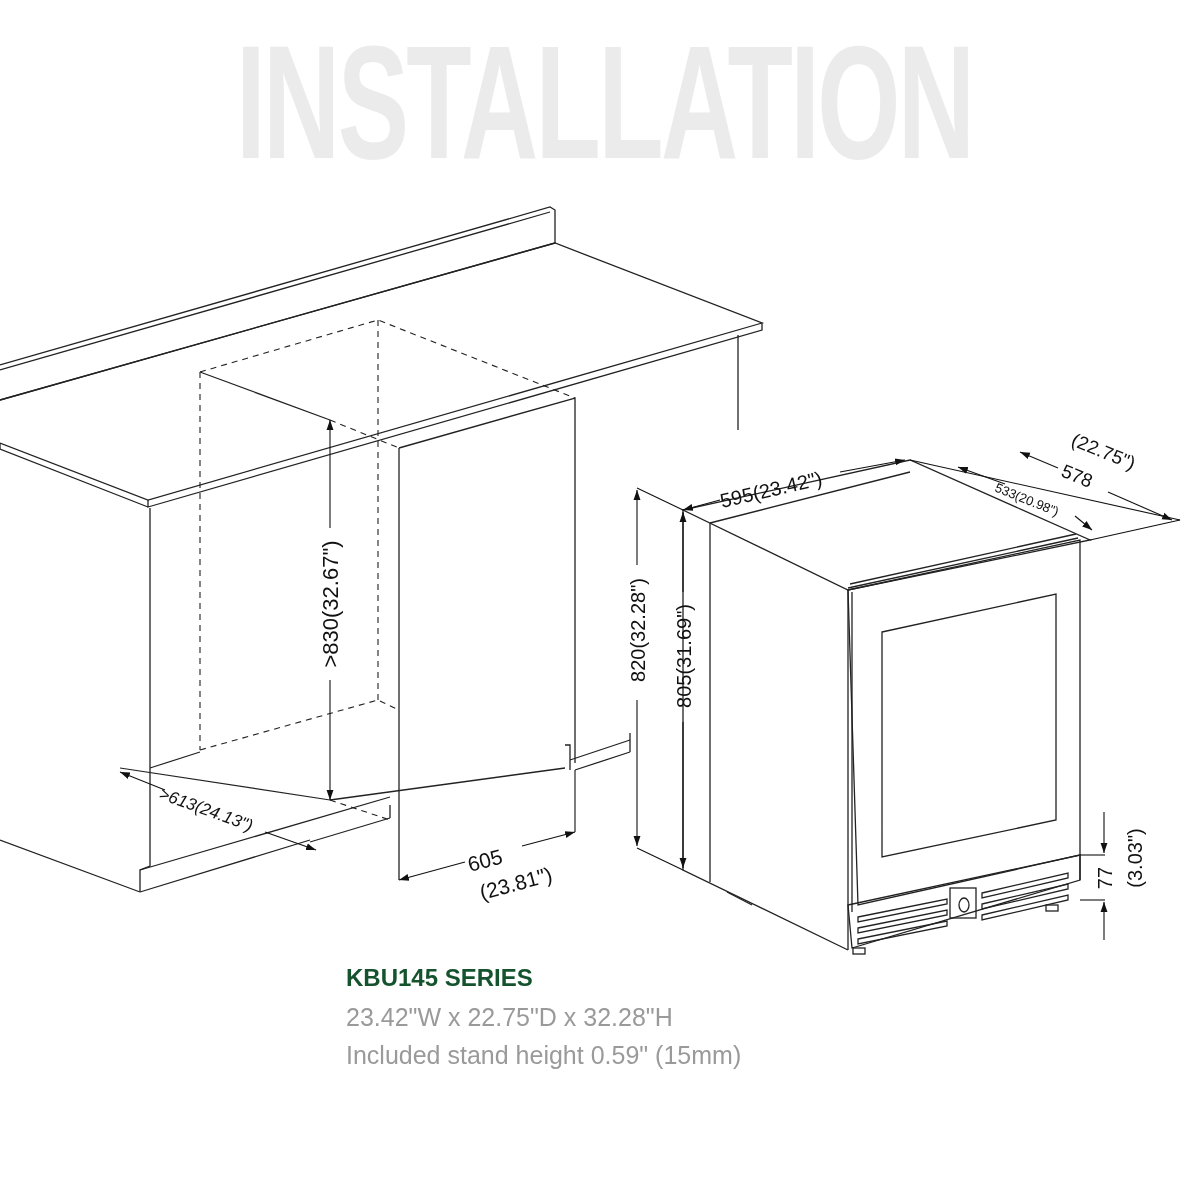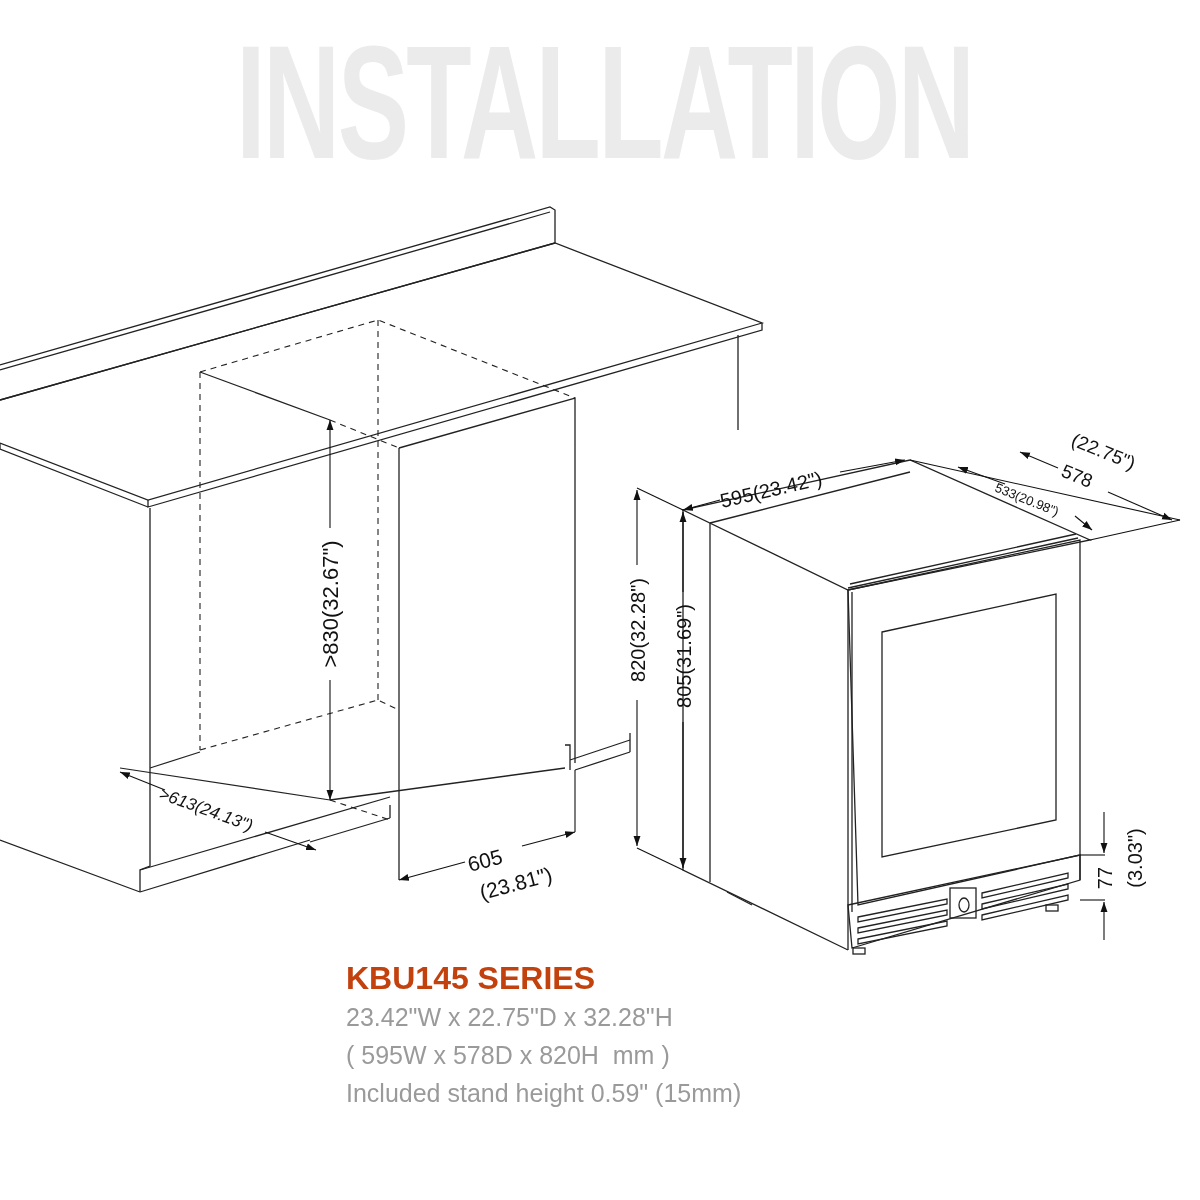--- a/index.html
+++ b/index.html
@@ -7,21 +7,21 @@
     .title {
       position: absolute; left: 236px; top: 22px; height: 160px;
       font-family: "Liberation Sans", sans-serif; font-weight: bold;
       font-size: 162px; line-height: 160px; color: #ebebeb;
       letter-spacing: -4px; white-space: nowrap;
       transform: scaleX(0.66); transform-origin: left top;
     }
     svg.drawing { position: absolute; left: 0; top: 0; }
     svg .dim { font-family: "Liberation Sans", sans-serif; fill: #111; }
     .specs { position: absolute; left: 346px; top: 958px; }
-    .specs .series { font-family: "Liberation Sans", sans-serif; font-weight: bold; font-size: 32px; color: #c2410c; line-height: 40px; }
+    .specs .series { font-family: "Liberation Sans", sans-serif; font-weight: bold; font-size: 24px; color: #14532d; line-height: 40px; }
     .specs .line { font-family: "Liberation Sans", sans-serif; font-size: 25px; color: #9a9a9a; line-height: 38px; white-space: pre; }
   </style>
 </head>
 <body>
 
 <div class="title">INSTALLATION</div>
 
 <svg class="drawing" width="1200" height="1200" viewBox="0 0 1200 1200">
   <defs>
     <marker id="arr" viewBox="0 0 10 10" refX="10" refY="5" markerWidth="9" markerHeight="9" orient="auto-start-reverse">
@@ -163,15 +163,14 @@
     <line x1="1104" y1="812" x2="1104" y2="853" marker-end="url(#arr)"></line>
     <line x1="1104" y1="940" x2="1104" y2="902" marker-end="url(#arr)"></line>
   </g>
   <text class="dim" x="0" y="0" font-size="20" text-anchor="middle" transform="translate(1112,878) rotate(-90)">77</text>
   <text class="dim" x="0" y="0" font-size="20" text-anchor="middle" transform="translate(1142,858) rotate(-90)">(3.03")</text>
 </svg>
 
 <div class="specs">
   <div class="series">KBU145 SERIES</div>
   <div class="line">23.42"W x 22.75"D x 32.28"H</div>
-  <div class="line">( 595W x 578D x 820H  mm )</div>
   <div class="line">Included stand height 0.59" (15mm)</div>
 </div>
 
 </body></html>

